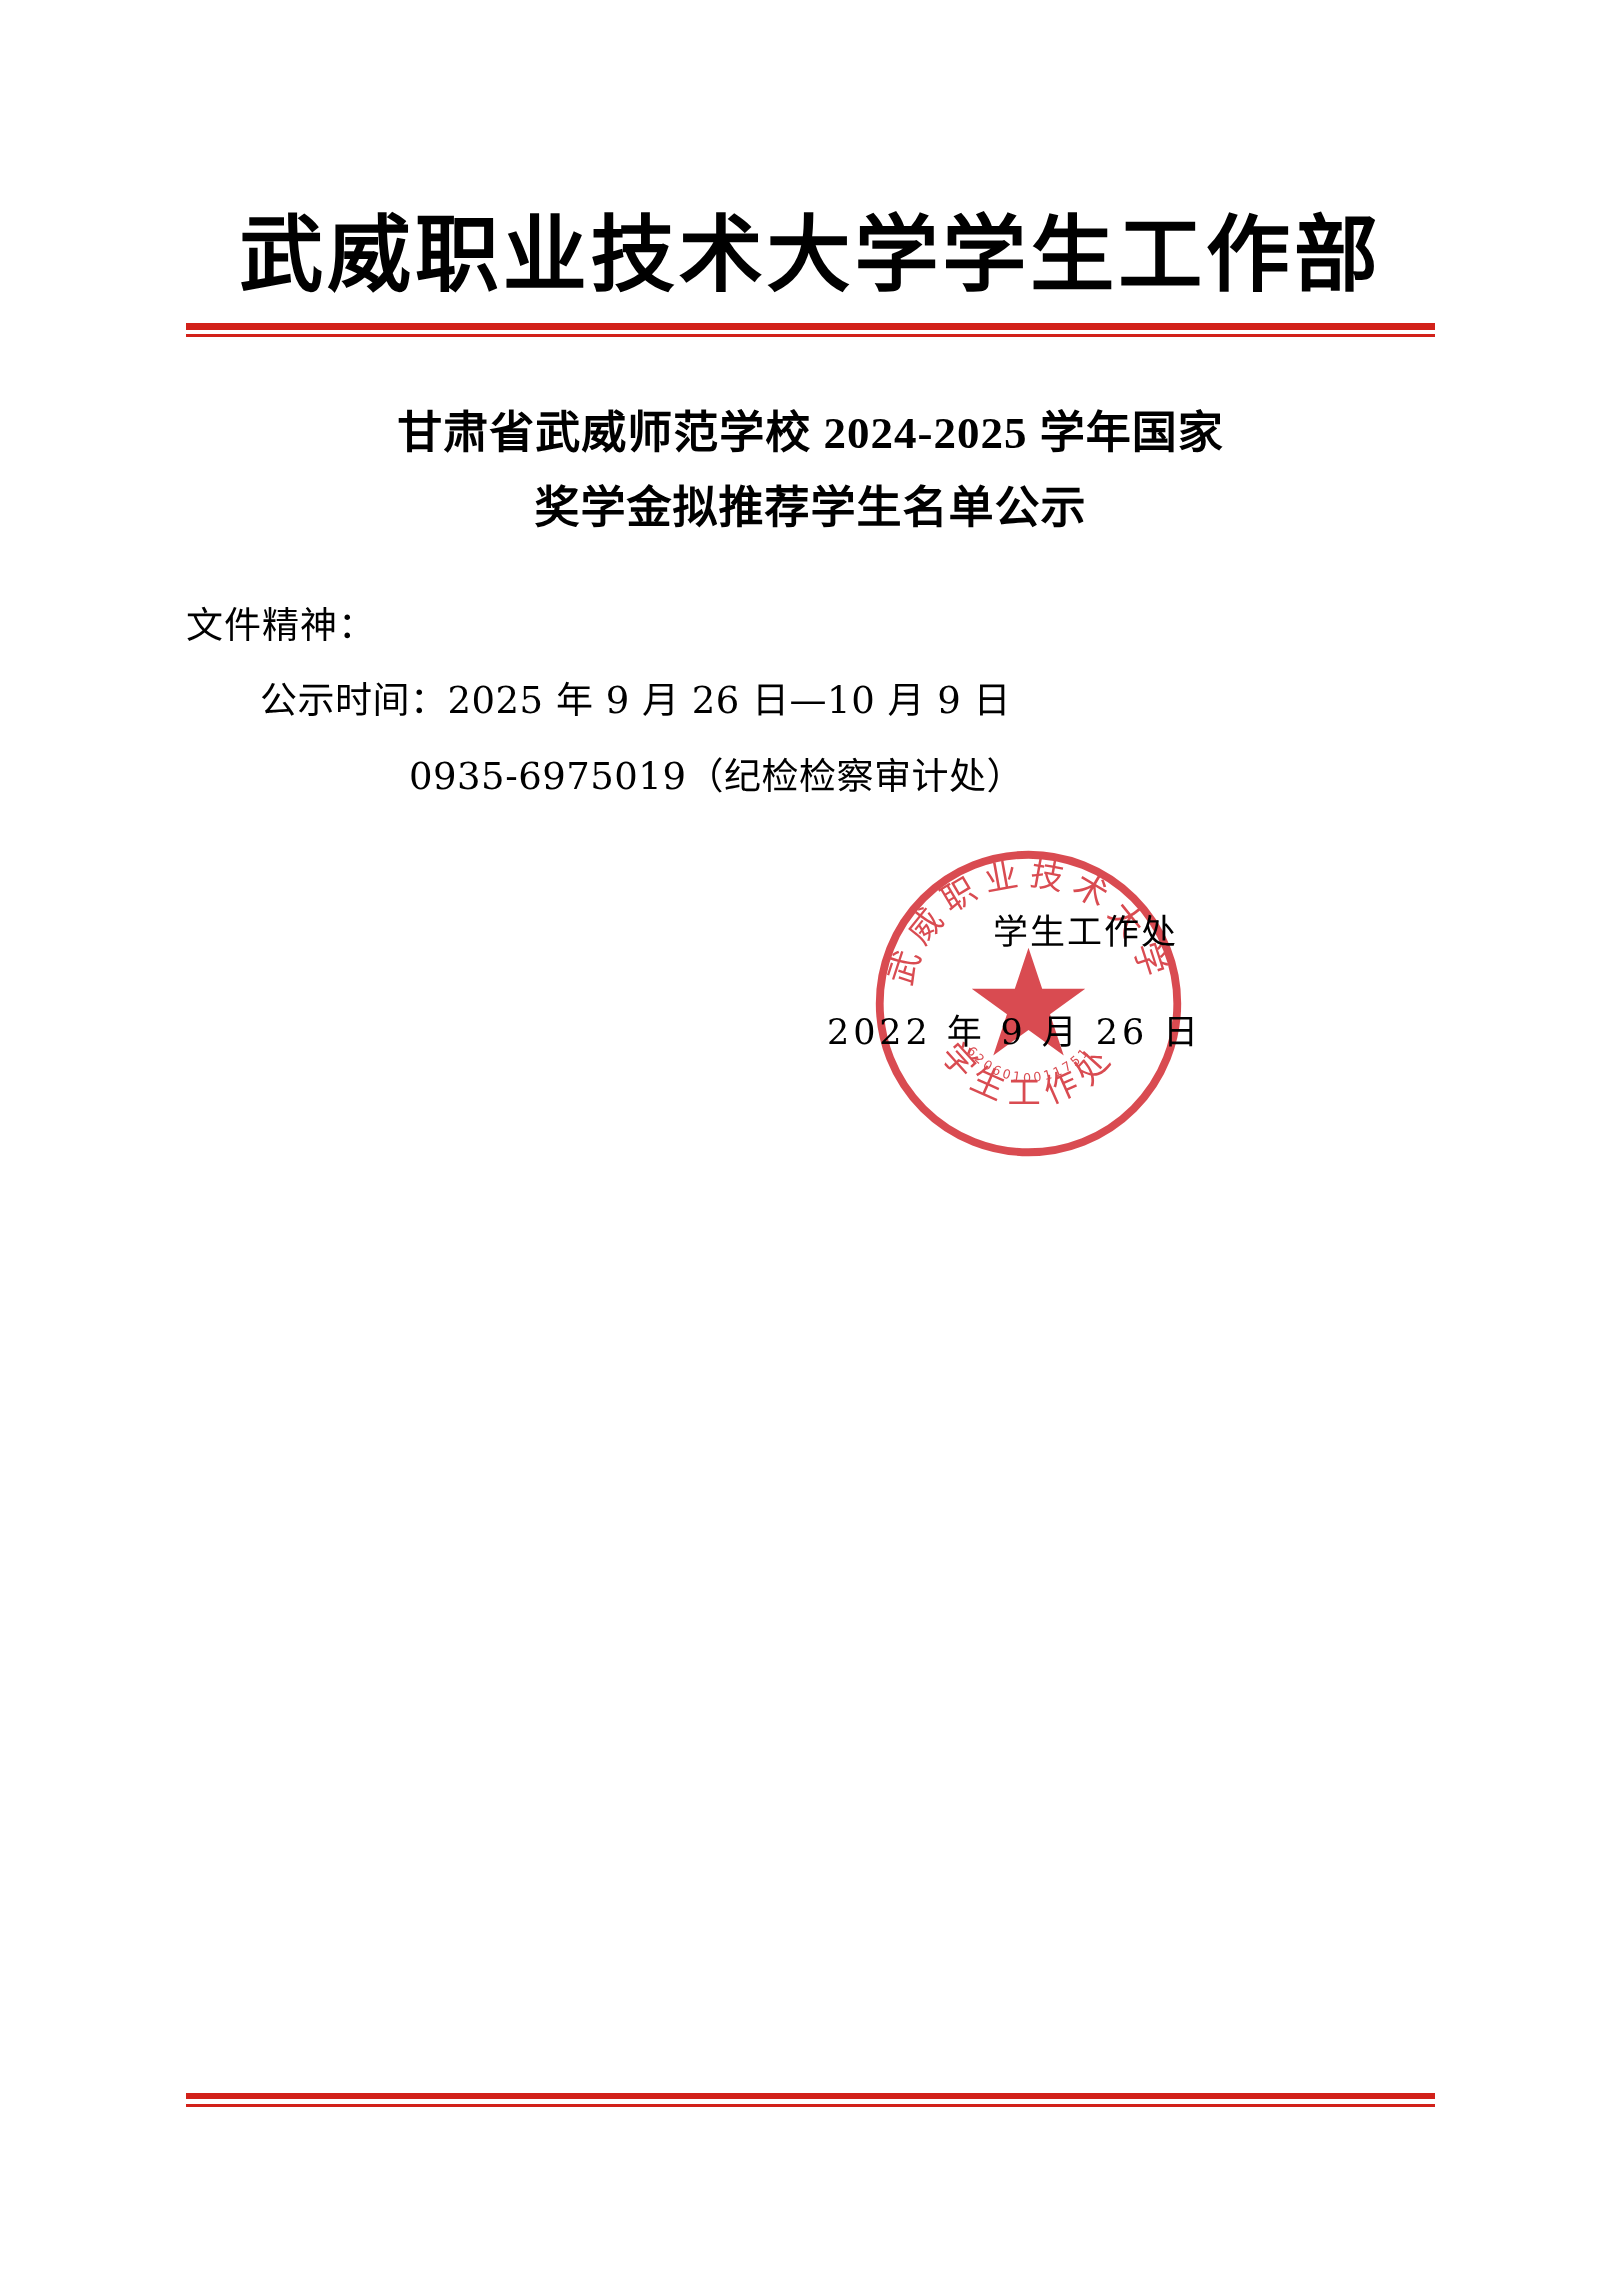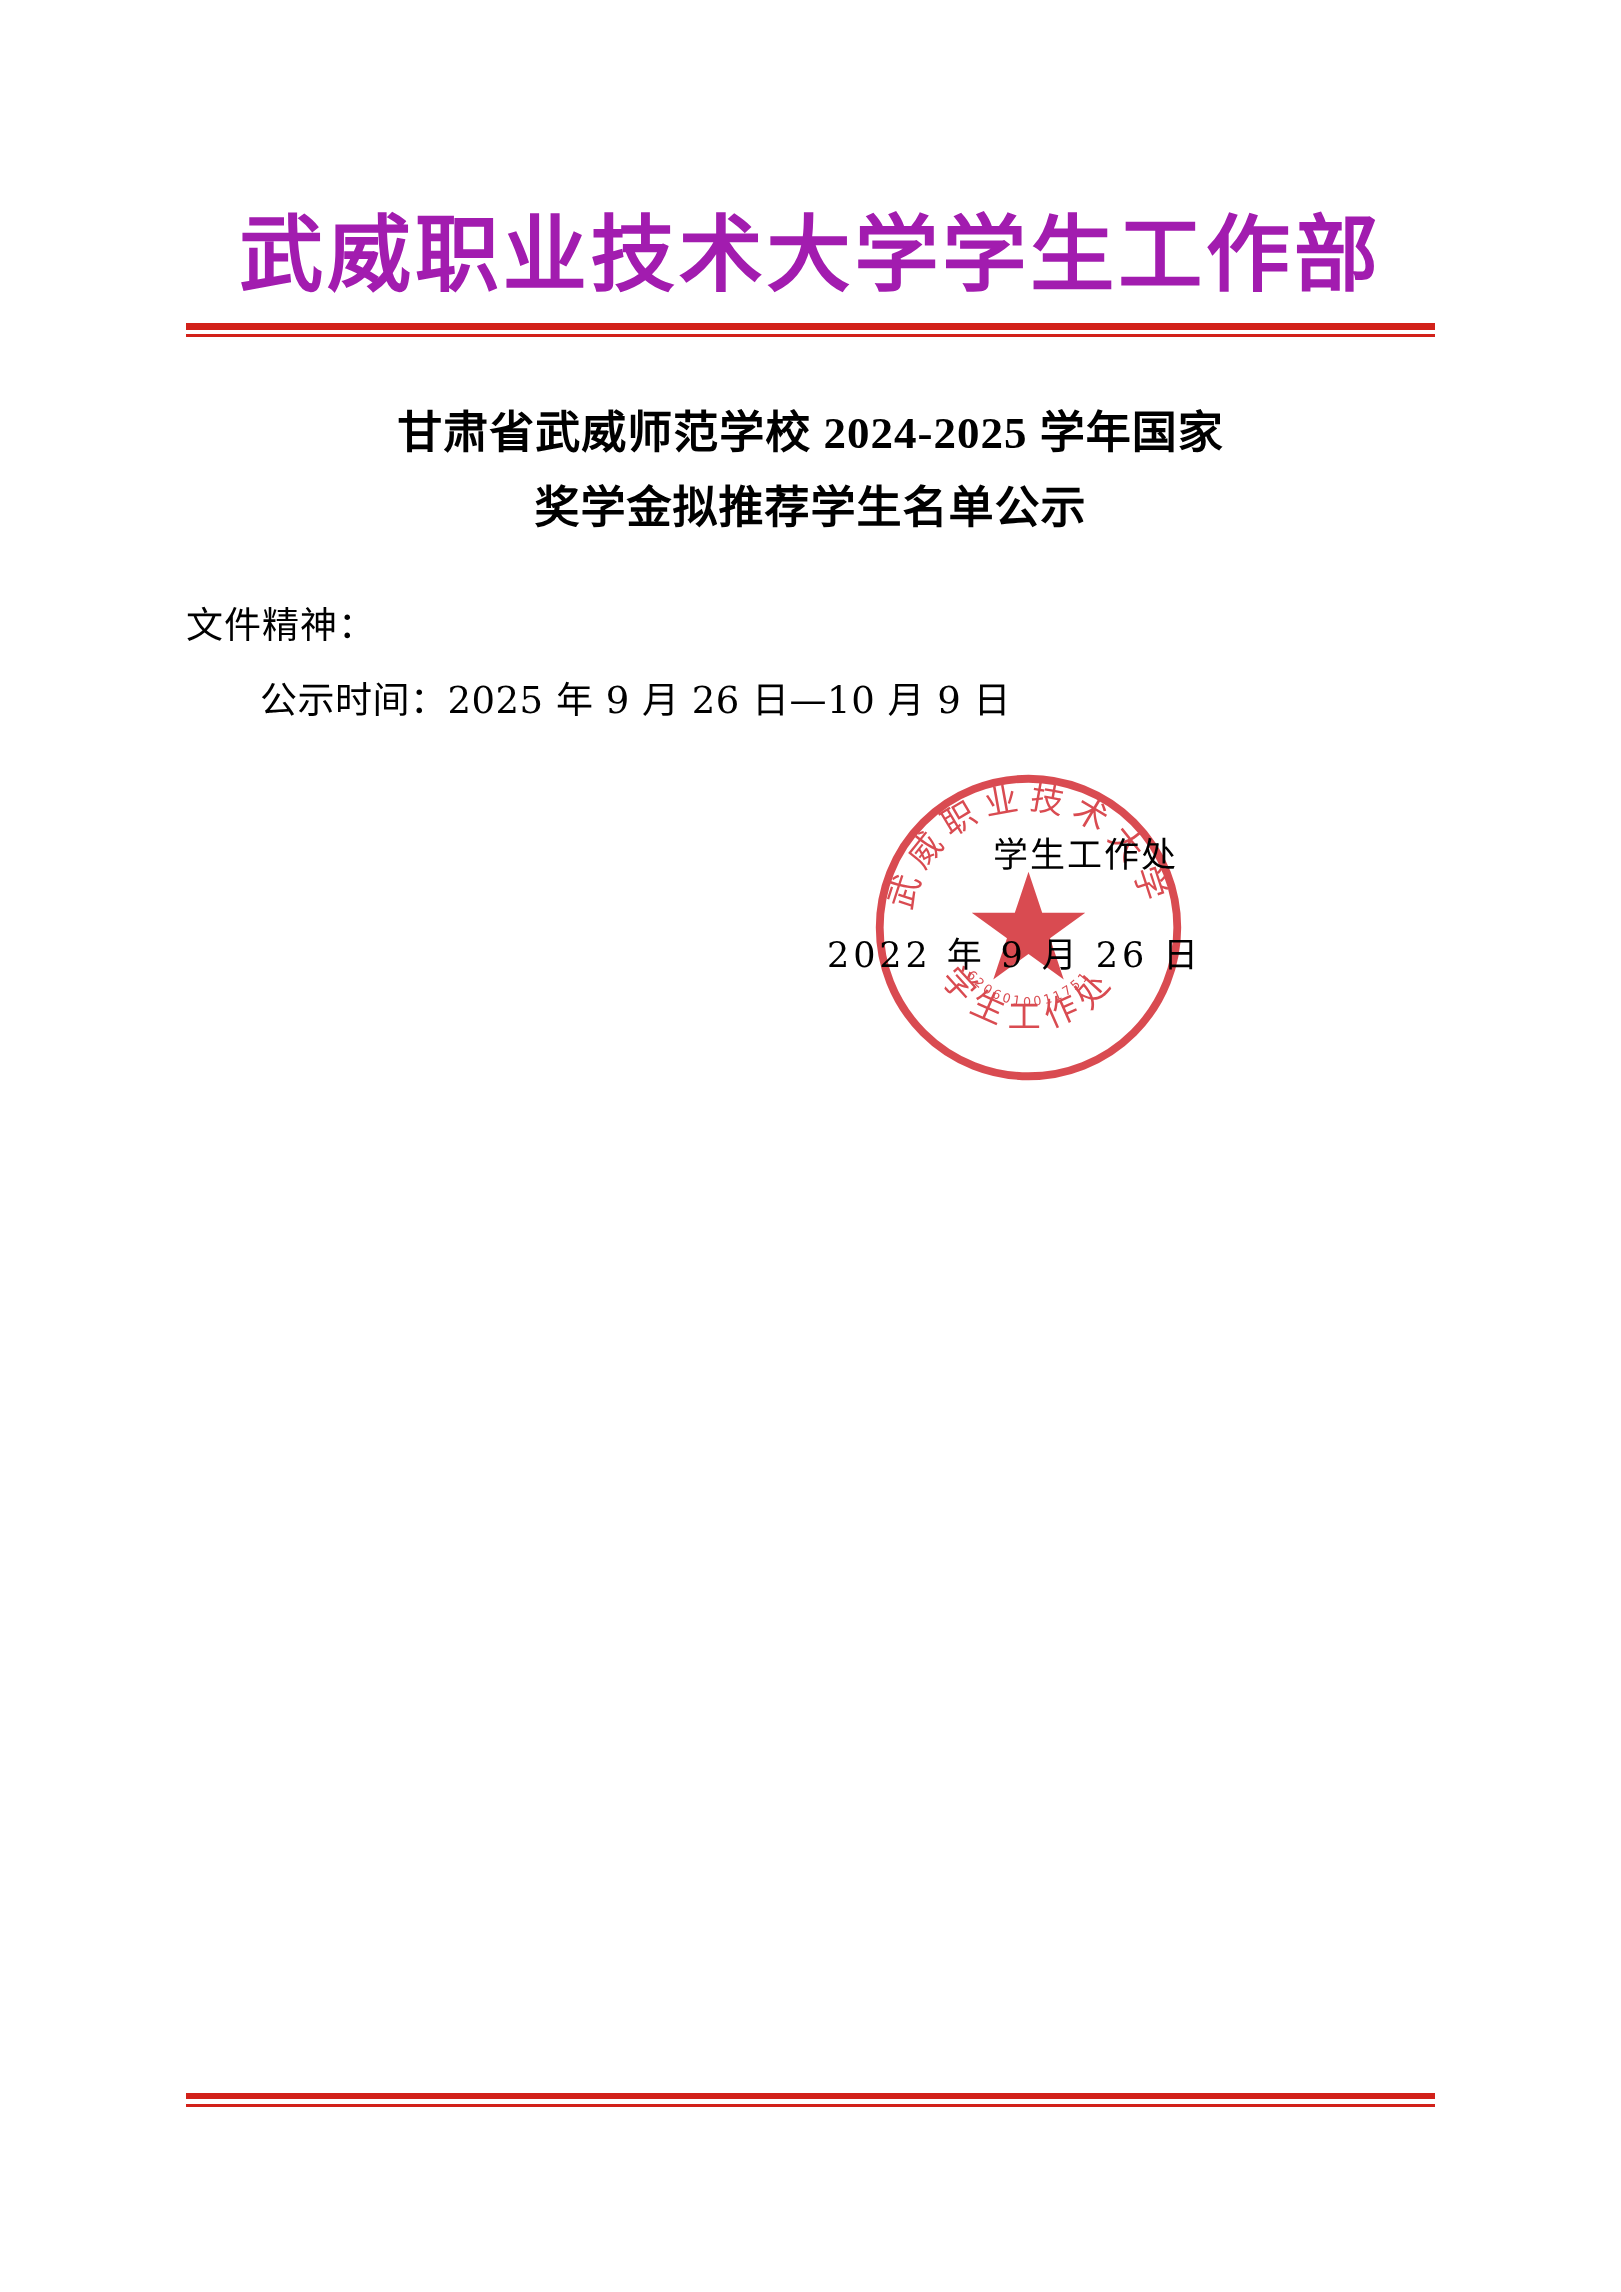--- a/index.html
+++ b/index.html
@@ -24,21 +24,21 @@
     box-sizing: border-box;
     padding: 0 186px;
   }
 
   
   .masthead {
     margin-top: 211px;
     text-align: center;
   }
   .masthead-title {
-    color: #a21caf;
+    color: #000000;
     font-family: "DejaVu Serif", "Liberation Serif", serif;
     font-weight: bold;
     font-size: 84px;
     letter-spacing: 3.9px;
     line-height: 1.05;
     white-space: nowrap;
   }
   .rule-group {
     margin-top: 23.5px;
   }
@@ -145,20 +145,21 @@
 
   <div class="doc-title">
     <div>甘肃省武威师范学校 2024-2025 学年国家</div>
     <div>奖学金拟推荐学生名单公示</div>
   </div>
 
   <div class="salutation">文件精神：</div>
 
 
   <div class="info-line">公示时间：2025 年 9 月 26 日—10 月 9 日</div>
+  <div class="info-line indent-extra">0935-6975019（纪检检察审计处）</div>
 
   <div class="sign-block">
     <svg class="seal" viewBox="0 0 330 330">
       <defs>
         <path id="sealArcTop" d="M 45 165 A 120 120 0 0 1 285 165"></path>
         <path id="sealArcBottom" d="M 62 165 A 103 103 0 0 0 268 165"></path>
         <path id="sealArcCode" d="M 85 165 A 80 80 0 0 0 245 165"></path>
       </defs>
       <circle cx="165" cy="165" r="152" fill="none" stroke="#d4333a" stroke-width="8"></circle>
       <text font-family="'DejaVu Serif','Liberation Serif',serif" font-size="34" fill="#d4333a" letter-spacing="9">

